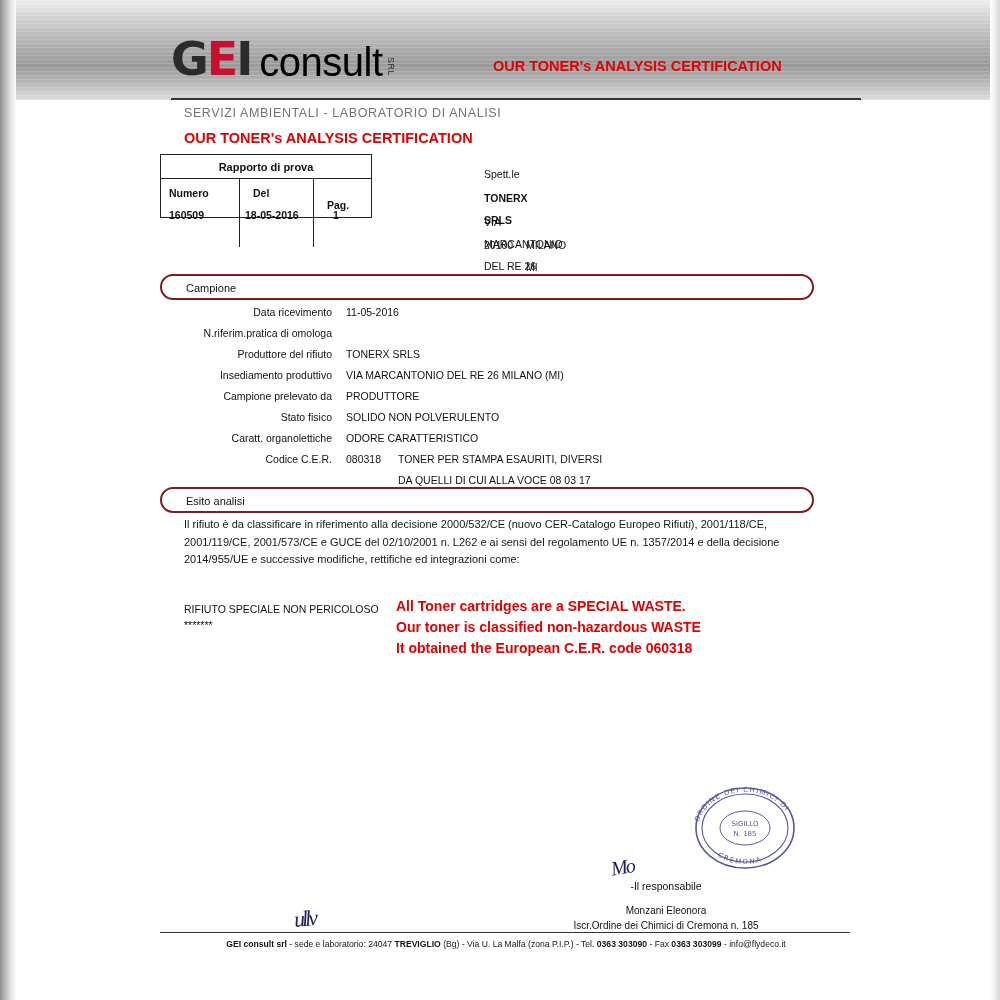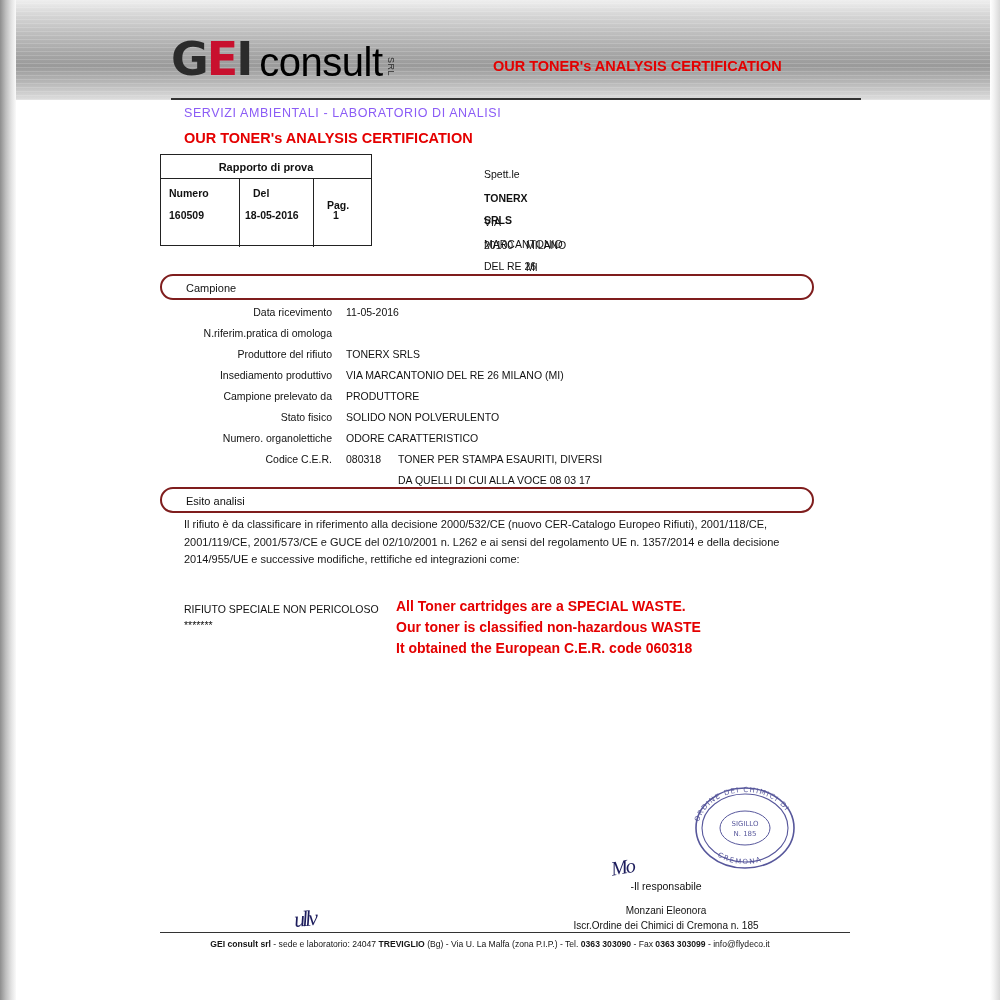--- a/index.html
+++ b/index.html
@@ -96,21 +96,21 @@
     width: 690px; height: 2px;
     background: #333;
     z-index: 3;
   }
 
   .subtitle {
     position: absolute;
     left: 168px; top: 106px;
     font-size: 12.5px;
     letter-spacing: 0.6px;
-    color: #8b5cf6;
+    color: #737373;
     z-index: 3;
   }
 
   
   .ann-red {
     color: #e40000;
     font-weight: bold;
     font-family: "Liberation Sans", sans-serif;
   }
   .ann-top {
@@ -130,21 +130,21 @@
     left: 380px; top: 596px;
     font-size: 14px;
     line-height: 21px;
     z-index: 4;
   }
 
   
   .report-box {
     position: absolute;
     left: 144px; top: 154px;
-    width: 212px; height: 92px;
+    width: 212px; height: 64px;
     border: 1px solid #222;
     font-size: 10.5px;
   }
   .report-box .rb-title {
     position: absolute;
     left: 0; top: 0; width: 100%;
     height: 24px; line-height: 24px;
     text-align: center;
     font-weight: bold;
     font-size: 11px;
@@ -254,21 +254,21 @@
 
   
   .footer-rule {
     position: absolute;
     left: 144px; top: 932px;
     width: 690px; height: 1px;
     background: #333;
   }
   .footer {
     position: absolute;
-    left: 104px; top: 938px;
+    left: 120px; top: 938px;
     width: 740px;
     text-align: center;
     font-size: 8.6px;
     line-height: 13px;
     color: #151515;
   }
   .footer .f1 b { font-weight: bold; }
 </style>
 </head>
 <body>
@@ -339,21 +339,21 @@
     </div>
     <div class="row">
       <span class="k-wrap">Campione prelevato da</span>
       <span class="v">PRODUTTORE</span>
     </div>
     <div class="row">
       <span class="k-wrap">Stato fisico</span>
       <span class="v">SOLIDO NON POLVERULENTO</span>
     </div>
     <div class="row">
-      <span class="k-wrap">Numero. organolettiche</span>
+      <span class="k-wrap">Caratt. organolettiche</span>
       <span class="v">ODORE CARATTERISTICO</span>
     </div>
     <div class="row">
       <span class="k-wrap">Codice C.E.R.</span>
       <span class="v">080318</span>
       <span class="v2">TONER PER STAMPA ESAURITI, DIVERSI</span>
     </div>
     <div class="row">
       <span class="v3">DA QUELLI DI CUI ALLA VOCE 08 03 17</span>
     </div>

